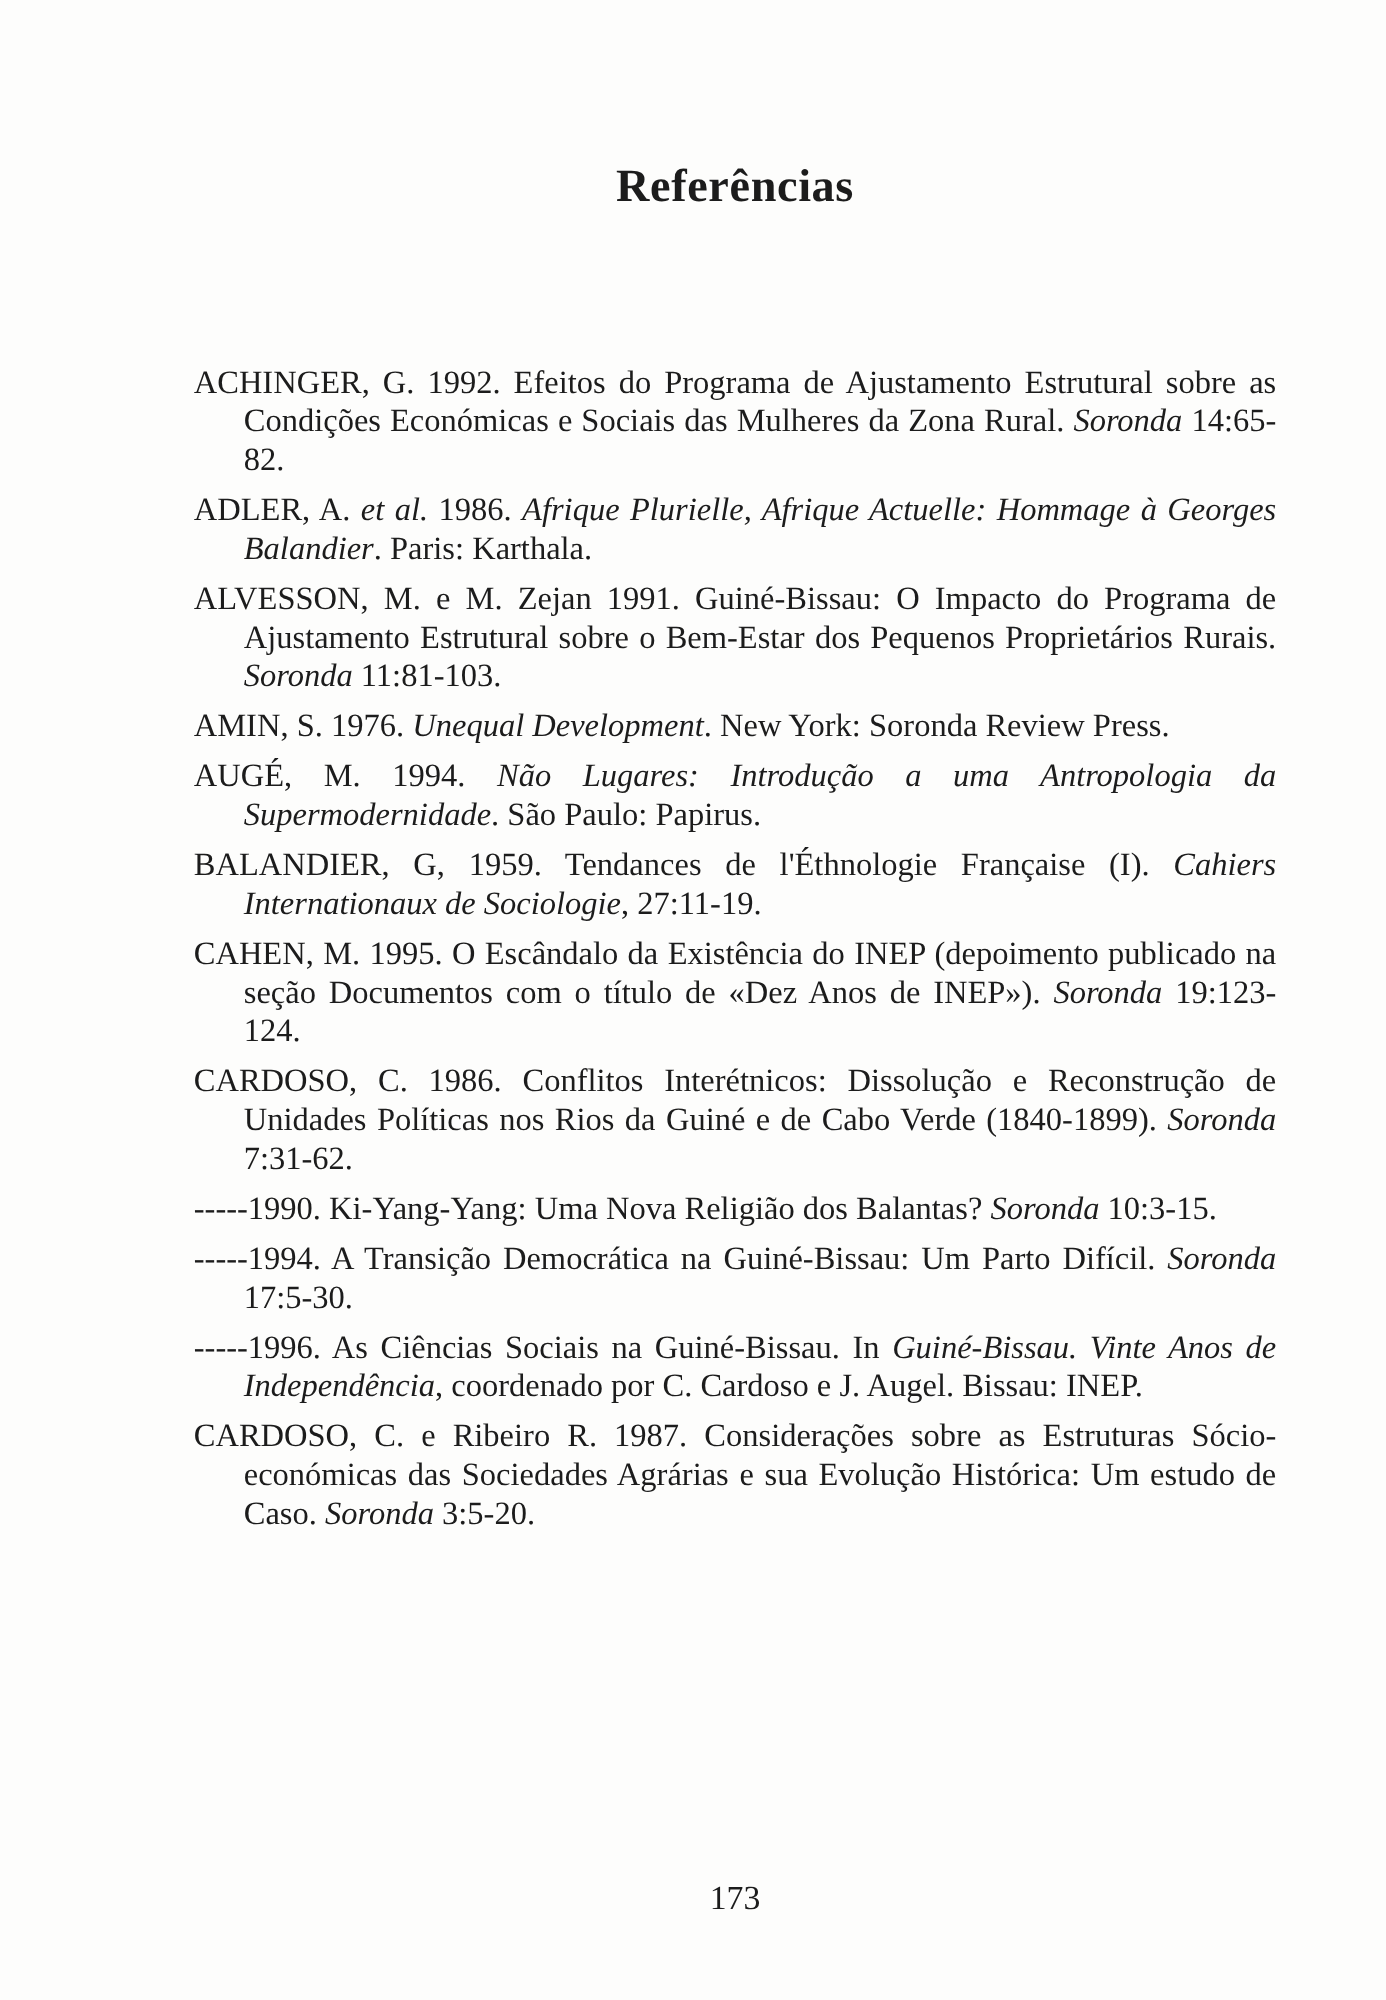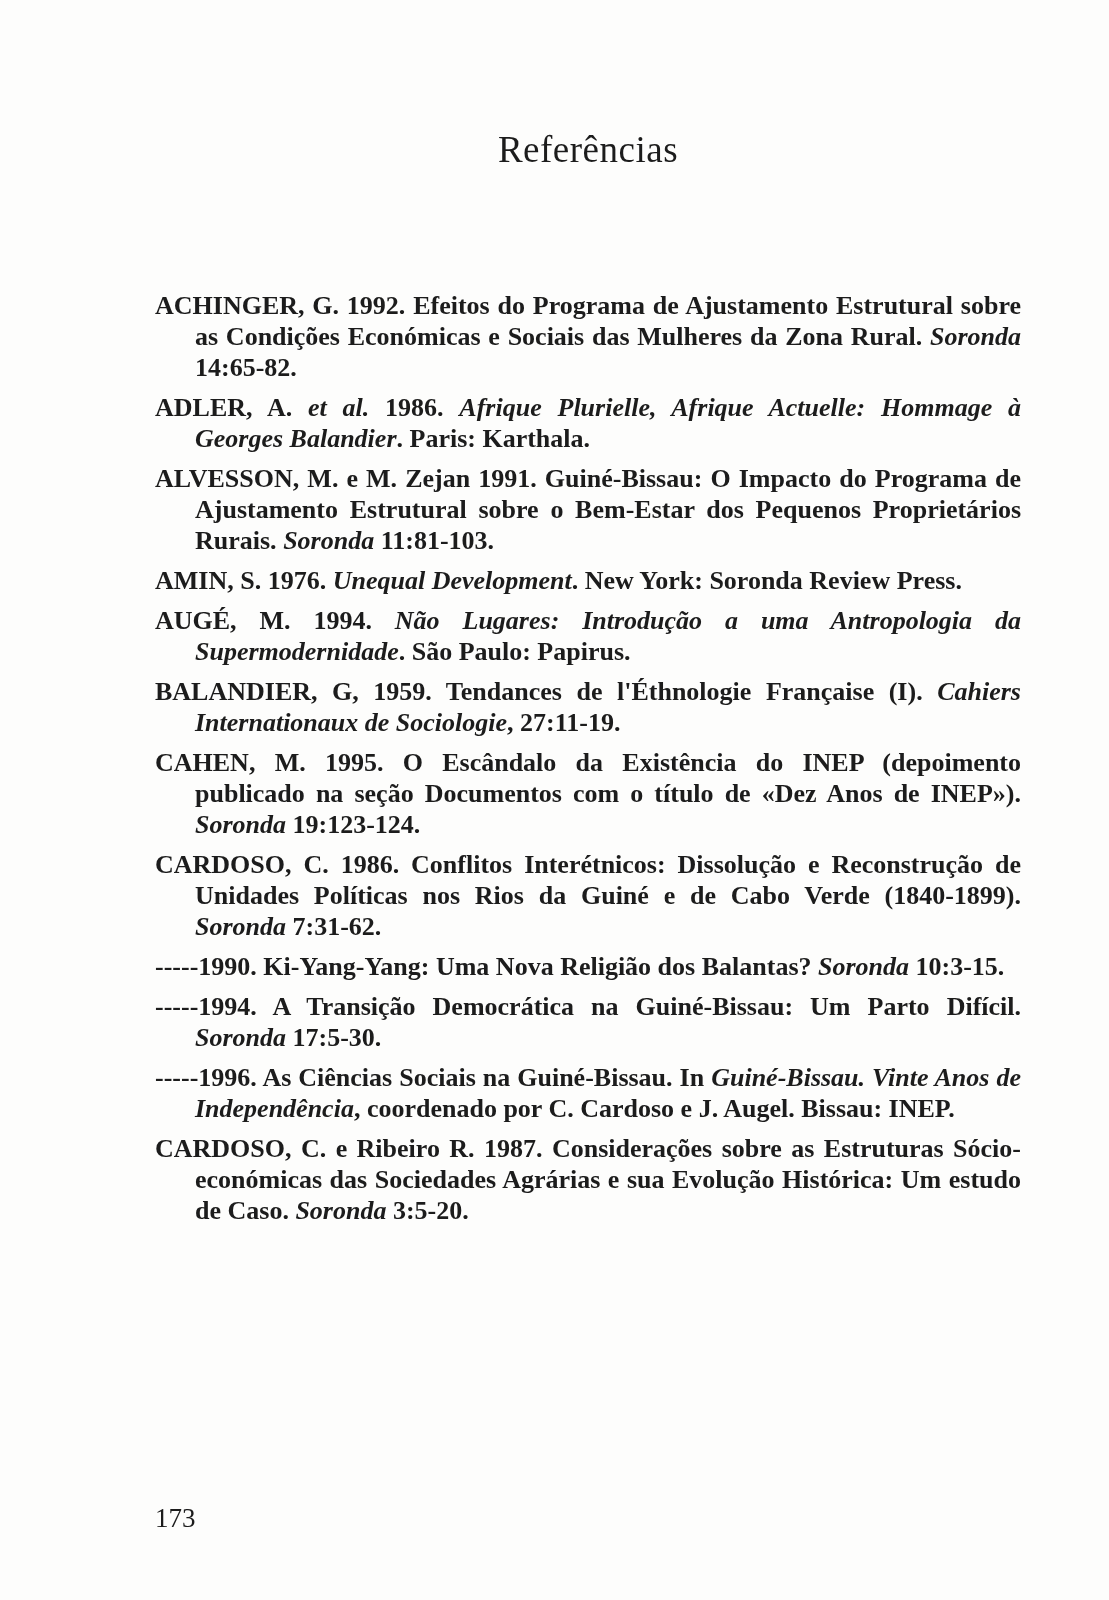--- a/index.html
+++ b/index.html
@@ -19,46 +19,45 @@
   }
   .doc-column {
     position: absolute;
     left: 155px;
     top: 128px;
     width: 866px;
   }
   .page-title {
     font-size: 37px;
     line-height: 44px;
-    font-weight: normal;
+    font-weight: bold;
     text-align: center;
     margin: 0 0 118px 0;
     letter-spacing: 0.5px;
   }
   .references-list p.ref {
     font-size: 26px;
     line-height: 31px;
     text-align: justify;
     margin: 0 0 9px 0;
     padding-left: 40px;
     text-indent: -40px;
-    font-weight: bold;
   }
   .references-list p.ref span.it {
     font-style: italic;
   }
   .references-list p.ref span.rm {
     font-style: normal;
   }
   .page-number {
     position: absolute;
     left: 155px;
     top: 1502px;
     width: 866px;
-    text-align: left;
+    text-align: center;
     font-size: 27px;
     line-height: 32px;
   }
 </style>
 </head>
 <body>
 
 <div class="book-page">
   <div class="doc-column">
     <h1 class="page-title">Referências</h1>

